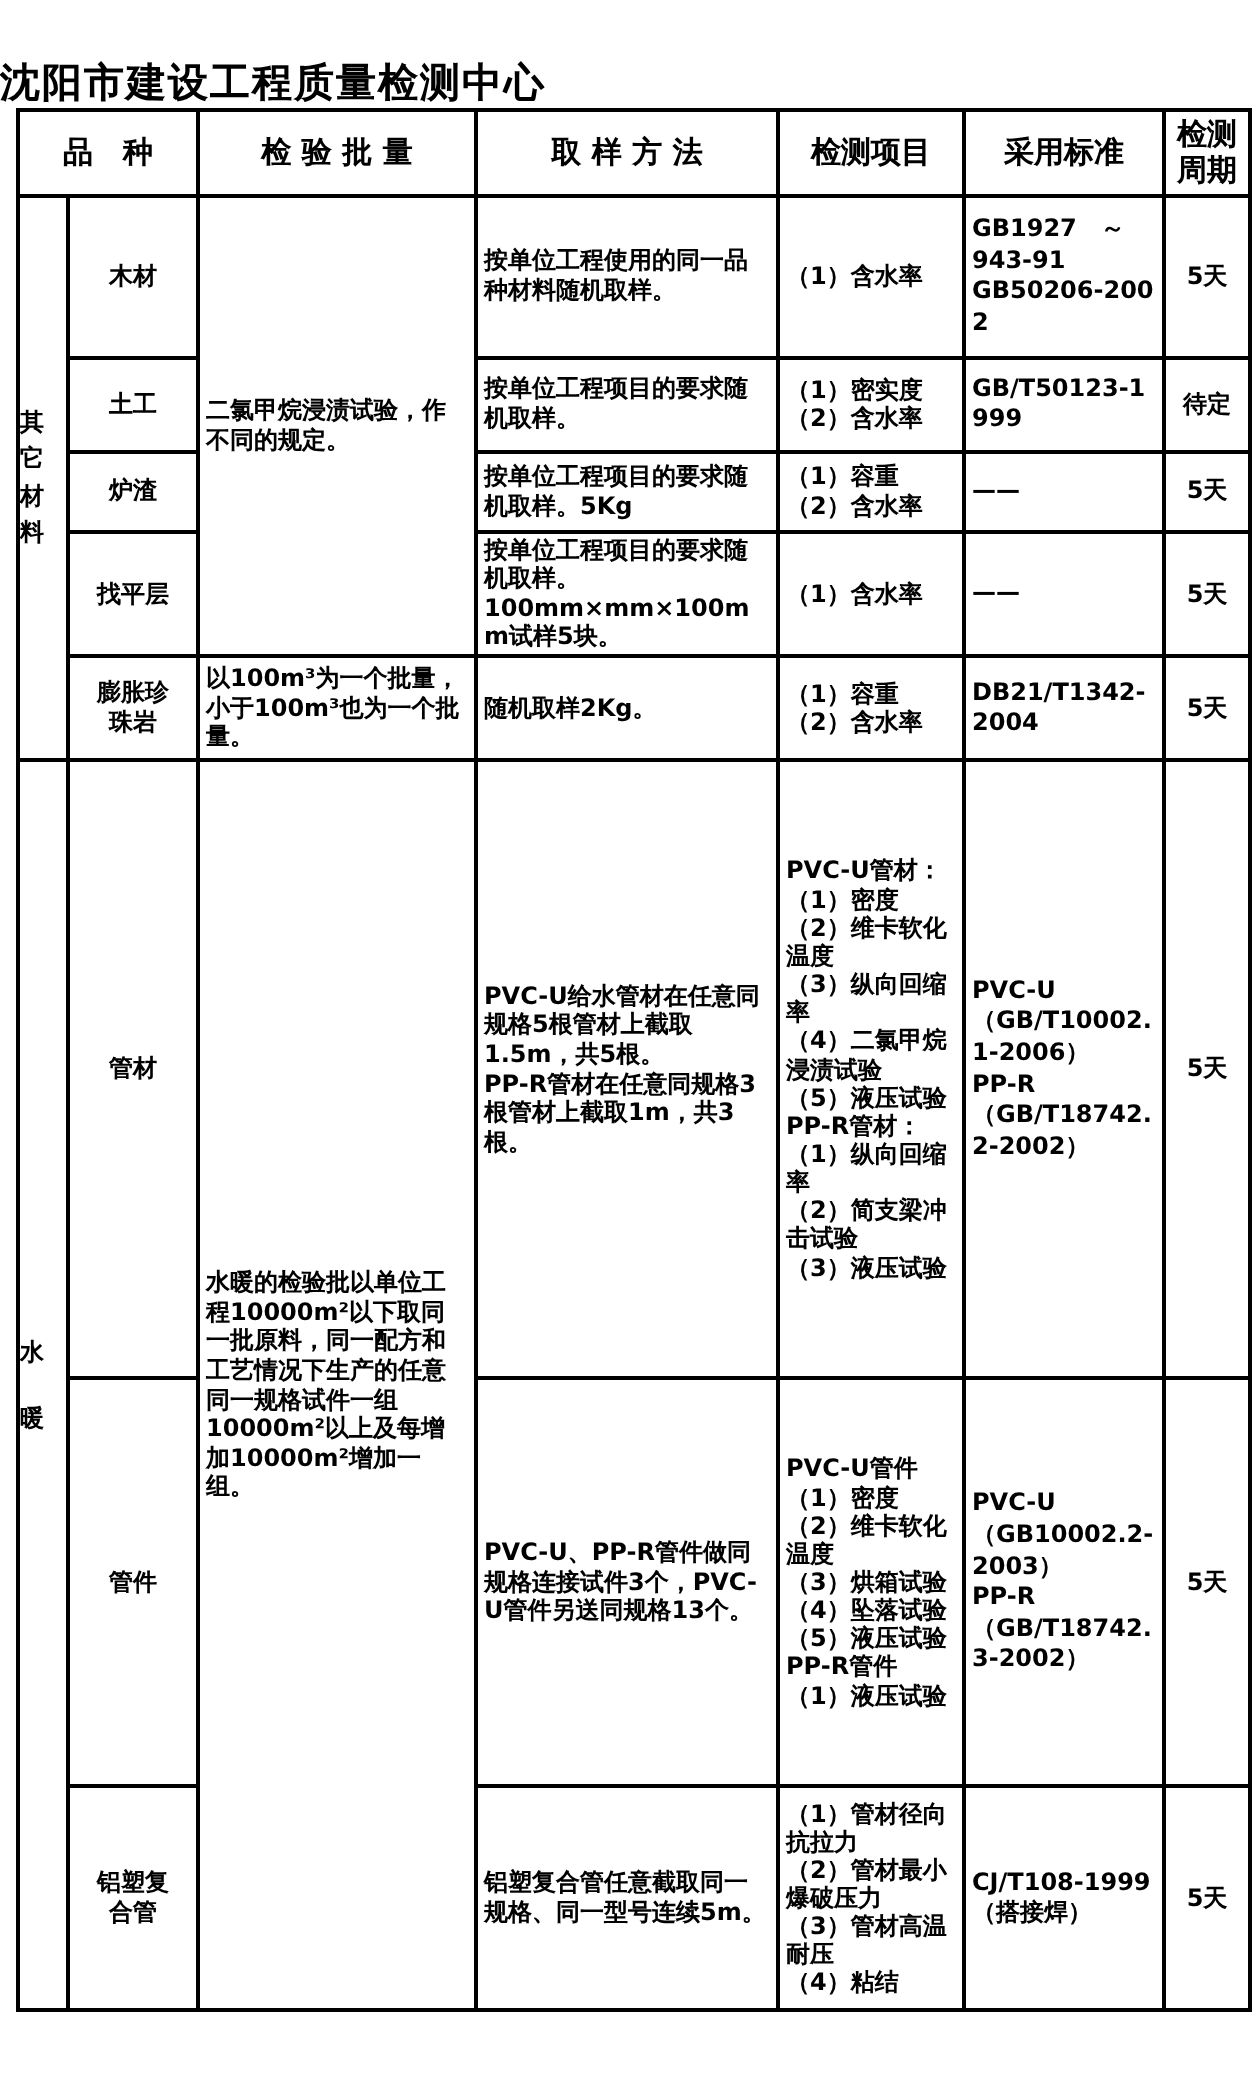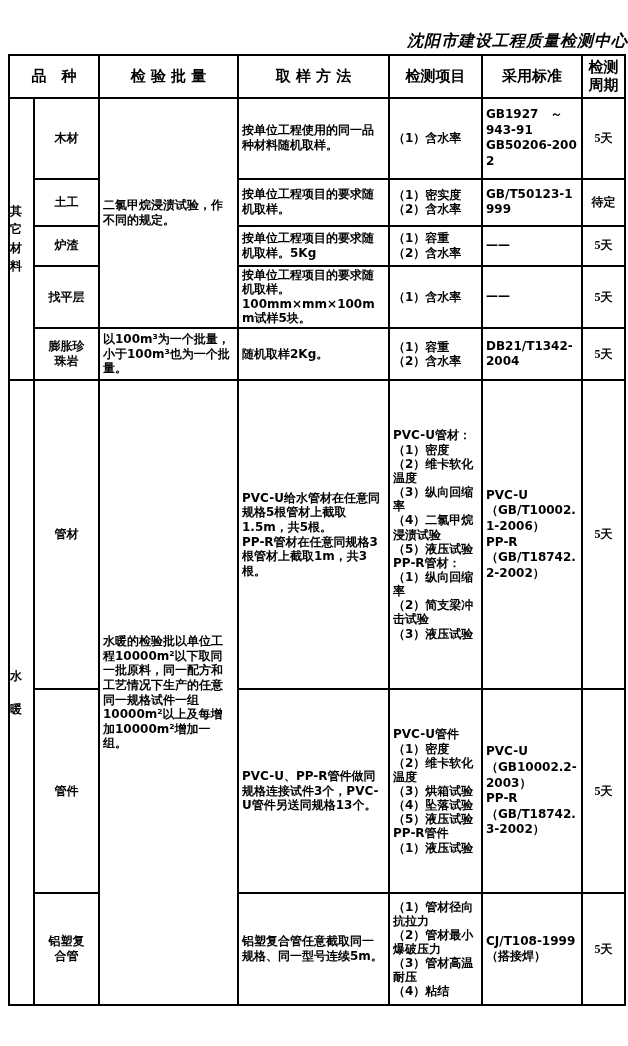--- a/index.html
+++ b/index.html
@@ -5,26 +5,25 @@
   html,body{margin:0;padding:0;background:#fff;}
   body{
     width:628px;height:1046px;
     color:#000;
     font-family:"DejaVu Sans","Liberation Sans",sans-serif;
     font-weight:bold;
     -webkit-font-smoothing:none;
   }
   .page{width:628px;height:1046px;overflow:hidden;background:#fff;}
   .title{
-    text-align:right;
+    text-align:left;
     padding-top:30px;
-    font-size:16px;
+    font-size:20px;
     line-height:22px;
     letter-spacing:1px;
-    font-style:italic;
   }
   table.main{
     border-collapse:collapse;
     table-layout:fixed;
     width:616px;
     margin:2px 0 0 8px;
   }
   td,th{
     border:2px solid #000;
     padding:1px 3px;
@@ -43,21 +42,21 @@
   }
   .variety{text-align:center;}
   .v-label{
     padding:0;
     line-height:1.55;
   }
   .v-loose{line-height:2.7;}
   .batch,.sampling,.items,.standard{text-align:left;}
   .items{line-height:1.18;}
   .standard{word-break:break-all;line-height:1.3;}
-  .cycle{text-align:center;padding:1px 0;font-family:Liberation Serif, serif;}
+  .cycle{text-align:center;padding:1px 0;}
   
   .r-h {height:41px;border-radius:20px;}
   .r1{height:81px;}
   .r2{height:47px;}
   .r3{height:40px;margin-top:10px;}
   .r4{height:48px;}
   .r5{height:52px;}
   .r6{height:309px;}
   .r7{height:204px;}
   .r8{height:112px;}

